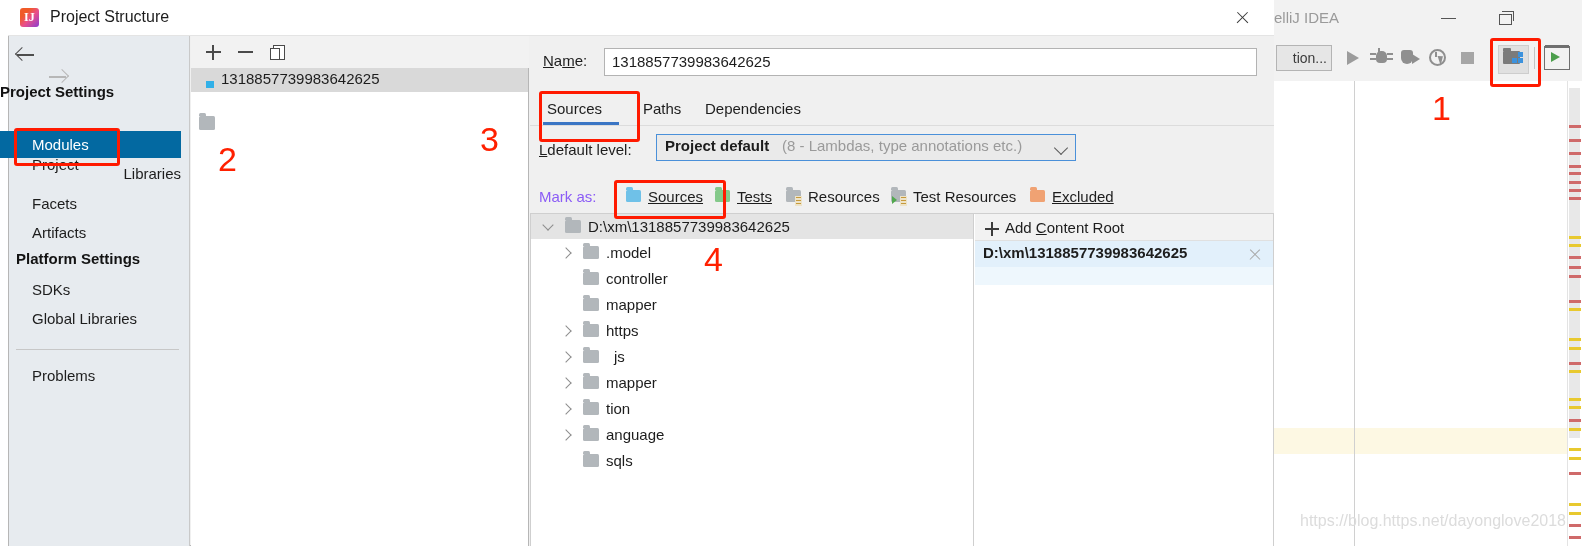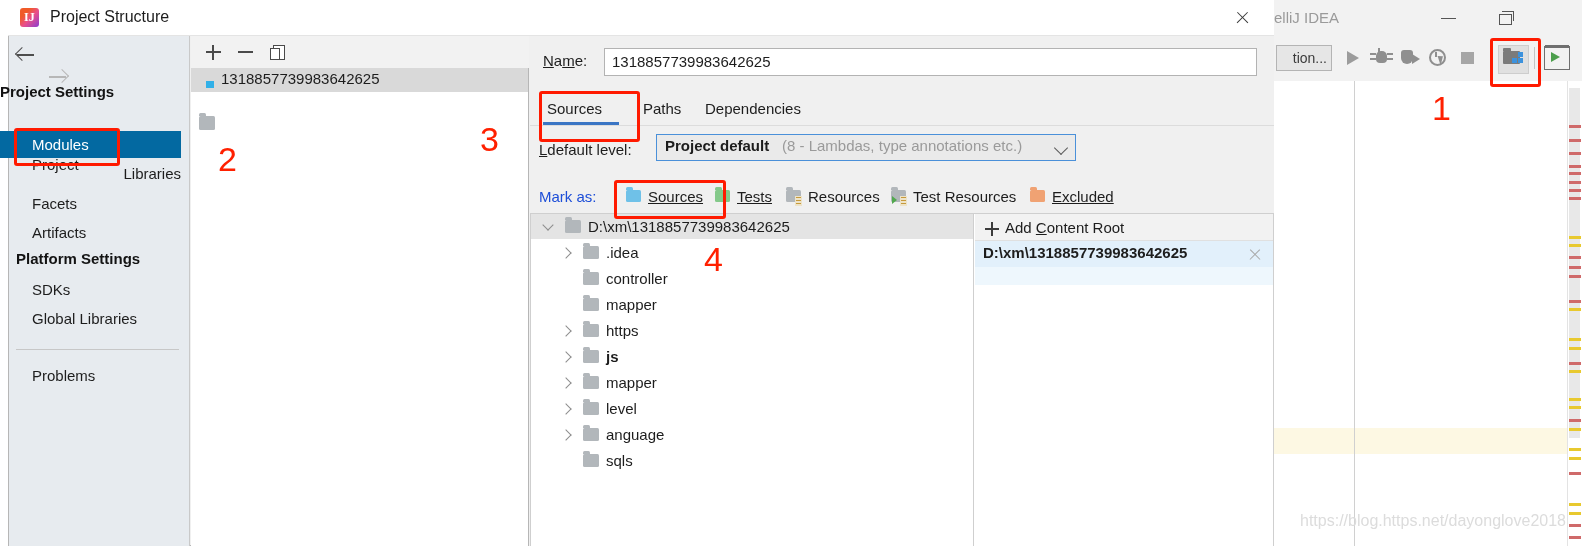--- a/index.html
+++ b/index.html
@@ -138,21 +138,21 @@
   #tab-paths{left:643px;}
   #tab-deps{left:705px;}
 
   #detail-inner{left:530px;top:125px;width:744px;height:88px;background:#f0f0f0;border-top:1px solid #dcdcdc;}
   #ll-label{left:539px;top:141px;font-size:15px;color:#1d1d1d;white-space:nowrap;}
   #ll-combo{left:656px;top:134px;width:420px;height:27px;background:#eaeaea;border:1px solid #4a90d9;box-sizing:border-box;}
   #ll-val{left:665px;top:137px;font-size:15px;font-weight:bold;color:#1d1d1d;white-space:nowrap;}
   #ll-hint{left:782px;top:137px;font-size:15px;color:#9a9a9a;white-space:nowrap;}
   #ll-chev{left:1056px;top:143px;width:9px;height:9px;border-right:1.8px solid #5a5a5a;border-bottom:1.8px solid #5a5a5a;transform:rotate(45deg);}
 
-  #markas-label{left:539px;top:188px;font-size:15px;color:#1d4ed8;white-space:nowrap;}
+  #markas-label{left:539px;top:188px;font-size:15px;color:#8b5cf6;white-space:nowrap;}
   .mark-btn{position:absolute;top:185px;height:24px;font-size:15px;color:#1d1d1d;line-height:23px;white-space:nowrap;padding-left:24px;box-sizing:border-box;}
   .mark-ico{position:absolute;left:2px;top:5px;width:15px;height:12px;border-radius:1.5px;}
   .mark-ico:before{content:"";position:absolute;left:0;top:-3px;width:7px;height:3px;border-radius:1.5px 1.5px 0 0;background:inherit;}
   .mi-blue{background:#6fc1e8;}
   .mi-green{background:#84c98a;}
   .mi-gray{background:#b2b7bb;}
   .mi-orange{background:#f0a273;}
   .mi-lines{position:absolute;left:9px;top:6px;width:7px;height:10px;background:#ede3c8;}
   .mi-lines i{position:absolute;left:1px;width:5px;height:1.3px;background:#c79a3c;}
   .mi-tr{position:absolute;left:1px;top:6px;width:0;height:0;border-left:5px solid #52a84f;border-top:4px solid transparent;border-bottom:4px solid transparent;}
@@ -394,21 +394,21 @@
     </span>
   <span class="tfold folder-gray" style="left:25px;"></span>
   <span style="position:absolute;left:48px;">D:\xm\1318857739983642625</span>
 </div>
 
 <div class="tnode" style="left:558px;top:240px;">
   <span class="tchev" style="left:0;">
       <i></i>
     </span>
   <span class="tfold folder-gray" style="left:25px;"></span>
-  <span style="position:absolute;left:48px;">.idea</span>
+  <span style="position:absolute;left:48px;">.model</span>
 </div>
 <div class="tnode" style="left:558px;top:266px;">
   <span class="tfold folder-gray" style="left:25px;"></span>
   <span style="position:absolute;left:48px;">controller</span>
 </div>
 <div class="tnode" style="left:558px;top:292px;">
   <span class="tfold folder-gray" style="left:25px;"></span>
   <span style="position:absolute;left:48px;">mapper</span>
 </div>
 <div class="tnode" style="left:558px;top:318px;">
@@ -416,35 +416,35 @@
       <i></i>
     </span>
   <span class="tfold folder-gray" style="left:25px;"></span>
   <span style="position:absolute;left:48px;">https</span>
 </div>
 <div class="tnode" style="left:558px;top:344px;">
   <span class="tchev" style="left:0;">
       <i></i>
     </span>
   <span class="tfold folder-gray" style="left:25px;"></span>
-  <span style="position:absolute;left:48px;font-weight:bold;">js</span>
+  <span style="position:absolute;left:56px;">js</span>
 </div>
 <div class="tnode" style="left:558px;top:370px;">
   <span class="tchev" style="left:0;">
       <i></i>
     </span>
   <span class="tfold folder-gray" style="left:25px;"></span>
   <span style="position:absolute;left:48px;">mapper</span>
 </div>
 <div class="tnode" style="left:558px;top:396px;">
   <span class="tchev" style="left:0;">
       <i></i>
     </span>
   <span class="tfold folder-gray" style="left:25px;"></span>
-  <span style="position:absolute;left:48px;">level</span>
+  <span style="position:absolute;left:48px;">tion</span>
 </div>
 <div class="tnode" style="left:558px;top:422px;">
   <span class="tchev" style="left:0;">
       <i></i>
     </span>
   <span class="tfold folder-gray" style="left:25px;"></span>
   <span style="position:absolute;left:48px;">anguage</span>
 </div>
 <div class="tnode" style="left:558px;top:448px;">
   <span class="tfold folder-gray" style="left:25px;"></span>

